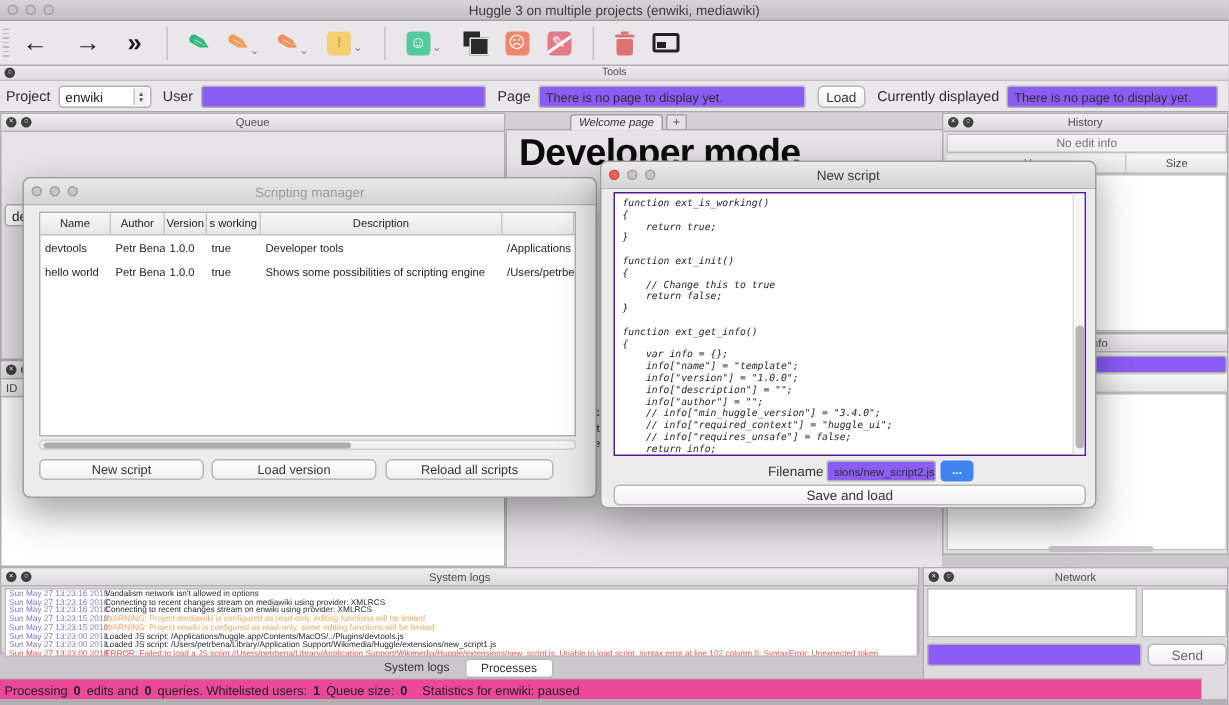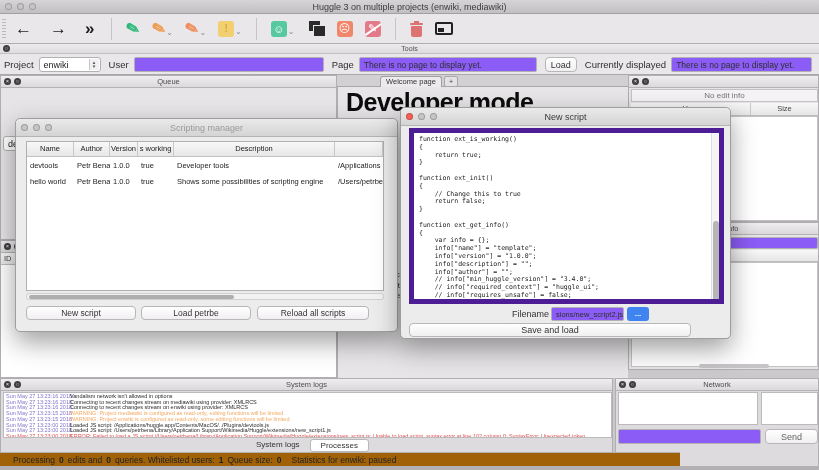--- a/index.html
+++ b/index.html
@@ -85,21 +85,21 @@
   
   .id-panel { left:0; top:240px; width:337px; height:138px; background:#fff; }
   .col-head { background:linear-gradient(#f7f7f7,#e6e6e6); border-bottom:1px solid #bcbcbc;
     font-size:7.5px; color:#444; display:flex; align-items:center; }
   .id-cell { width:26px; border-right:1px solid #c8c8c8; padding-left:3px; height:100%; display:flex; align-items:center; }
 
   
   .tabbar { left:337px; top:75px; width:291px; height:12px; background:#d2d0d2; border-bottom:1px solid #a8a6a8; }
   .tab { position:absolute; left:43px; top:1px; width:62px; height:11px; background:#eceaec;
     border:1px solid #a0a0a0; border-bottom:none; border-radius:3px 3px 0 0;
-    font-size:7.5px; color:#333; text-align:center; line-height:10px; }
+    font-size:7.5px; color:#333; text-align:center; line-height:10px;font-style:italic; }
   .tab-add { position:absolute; left:107px; top:1px; width:14px; height:11px; background:#e4e2e4;
     border:1px solid #a8a8a8; border-radius:2px; font-size:8px; color:#555; text-align:center; line-height:9px; }
   .welcome-content { left:337px; top:87px; width:291px; height:291px; background:#e7e5e7; border-left:1px solid #b0aeb0; }
   .dev-heading { position:absolute; left:8px; top:1px; font-size:25px; font-weight:800;
     color:#0c0c0c; letter-spacing:-.5px; white-space:nowrap; }
   .frag { position:absolute; font-size:7.5px; color:#222; z-index:2; }
   .fr0{left:392px;top:122px;} .fr1{left:393px;top:144px;} .fr2{left:393px;top:154px;}
   .fr3{left:393px;top:163px;} .fr4{left:395px;top:194px;} .fr5{left:396px;top:270px;}
   .fr6{left:396px;top:281px;} .fr7{left:396px;top:291px;}
 
@@ -142,54 +142,54 @@
   .sm-hscroll { position:absolute; left:10px; top:174px; width:358px; height:7px; background:#f2f2f2;
     border:1px solid #d0d0d0; border-radius:3px; }
   .sm-thumb { position:absolute; left:2px; top:1px; width:205px; height:4px; background:#aeaeae; border-radius:2px; }
   .sm-btnrow { position:absolute; left:0; top:187px; width:383px; }
   .sm-btn { position:absolute; height:14px; font-size:8.5px; }
   .sm-b1{left:10px;width:110px;} .sm-b2{left:125px;width:110px;} .sm-b3{left:241px;width:112px;}
 
   
   .ns-window { left:400px; top:107px; width:331px; height:232px; z-index:20; }
   .code-area { position:absolute; left:8px; top:20px; width:315px; height:176px; background:#fff;
-    border:5px solid #4c1d95; overflow:hidden; }
+    border:1px solid #4c1d95; overflow:hidden;font-style:italic; }
   .code { font-family:"DejaVu Sans Mono",monospace; font-size:6.5px; line-height:7.8px;
     color:#1e1e1e; white-space:pre; padding:3px 0 0 5px; }
   .vscroll { position:absolute; right:0; top:0; bottom:0; width:8px; background:#f5f5f5; border-left:1px solid #ddd; }
   .vthumb { position:absolute; left:1px; top:88px; width:6px; height:82px; background:#b6b6b6; border-radius:3px; }
   .fn-row { position:absolute; left:0; top:199px; width:331px; height:14px; font-size:9px; color:#333;text-decoration:underline; }
   .fn-label { position:absolute; right:183px; top:2px; }
   .fn-field { position:absolute; left:150px; top:0; width:73px; height:14px; font-size:7.5px; }
   .fn-browse { position:absolute; left:226px; top:0; width:22px; height:14px; border-radius:3px;
     color:#fff; font-size:8px; font-weight:bold; text-align:center; line-height:13px; }
-  .save-btn { position:absolute; left:8px; top:215px; width:282px; height:14px; font-size:9px;text-align:center; }
-
-  
-  .syslog-panel { left:0; top:378px; width:613px; height:93px; background:#dddbdd; border:1px solid #b0aeb0; }
+  .save-btn { position:absolute; left:8px; top:215px; width:315px; height:14px; font-size:9px;text-align:center; }
+
+  
+  .syslog-panel { left:0; top:378px; width:613px; height:58px; background:#dddbdd; border:1px solid #b0aeb0; }
   .log-box { position:absolute; left:2px; top:13px; width:609px; height:46px; background:#fff;
     border:1px solid #bcbabc; overflow:hidden; padding:1px 0 0 2px; }
   .log-line { font-size:5.5px; line-height:5.7px; white-space:nowrap; }
   .log-date { color:#8276cc; display:inline-block; width:64px; }
   .lv-info { color:#2a2a2a; } .lv-warning { color:#f2a962; } .lv-error { color:#e05252; }
   .row-error .log-date { color:#e05252; }
   .log-tabs { position:absolute; left:0; top:60px; width:613px; height:13px; display:flex; justify-content:center; }
   .ltab { height:13px; padding:0 10px; font-size:8px; color:#333; line-height:12px; }
   .ltab-sel { background:#fff; border:1px solid #b8b8b8; border-radius:3px; }
 
   
   .network-panel { left:615px; top:378px; width:204px; height:92px; background:#dddbdd; border:1px solid #b0aeb0; }
   .net-left { position:absolute; left:2px; top:13px; width:140px; height:33px; background:#fff; border:1px solid #bcbabc; }
   .net-right { position:absolute; left:145px; top:13px; width:57px; height:33px; background:#fff; border:1px solid #bcbabc; }
   .net-input { position:absolute; left:2px; top:50px; width:143px; height:15px; }
   .net-send { position:absolute; left:149px; top:50px; width:53px; height:15px; font-size:9px; color:#666; }
 
   
-  .statusbar { left:0; top:452px; width:680px; height:14px; background:#a16207; border-top:1px solid #b4b2b4;
-    display:flex; align-items:center; font-size:8.5px; color:#222; padding-left:13px; }
+  .statusbar { left:0; top:452px; width:801px; height:14px; background:#ec4899; border-top:1px solid #b4b2b4;
+    display:flex; align-items:center; font-size:8.5px; color:#222; padding-left:3px; }
   .statusbar span { margin-right:3px; white-space:nowrap; }
   .statusbar .b { font-weight:bold; margin:0 4px 0 1px; }
   .bottomstrip { left:0; top:466px; width:819px; height:4px; background:#b2b0b2; }
 </style>
 </head>
 <body>
 
 <div class="abs titlebar">
   <span class="tl tl-gray"></span>
   <span class="tl tl-gray"></span>
@@ -306,20 +306,21 @@
 <span class="frag fr3">e</span>
 <span class="frag fr4">r</span>
 <span class="frag fr5">c</span>
 <span class="frag fr6">it</span>
 <span class="frag fr7">e</span>
 
 <div class="abs panel history-panel">
   <div class="panel-header">
     <span class="ph-btn">×</span>
     <span class="ph-btn">○</span>
+    <span class="ph-title">History</span>
   </div>
   <div class="no-edit">No edit info</div>
   <div class="hist-cols col-head">
     <span class="hc-user">User</span>
     <span class="hc-size">Size</span>
   </div>
   <div class="hist-body"></div>
 </div>
 
 <div class="abs panel userinfo-panel">
@@ -367,21 +368,21 @@
       <div class="w-work">true</div>
       <div class="w-desc">Shows some possibilities of scripting engine</div>
       <div class="w-path">/Users/petrbe</div>
     </div>
   </div>
   <div class="sm-hscroll">
       <span class="sm-thumb"></span>
     </div>
   <div class="sm-btnrow">
     <div class="mac-btn sm-btn sm-b1">New script</div>
-    <div class="mac-btn sm-btn sm-b2">Load petrbe</div>
+    <div class="mac-btn sm-btn sm-b2">Load version</div>
     <div class="mac-btn sm-btn sm-b3">Reload all scripts</div>
   </div>
 </div>
 
 <div class="mac-window ns-window">
   <div class="mac-titlebar">
     <span class="tl tl-red"></span>
     <span class="tl tl-gray"></span>
     <span class="tl tl-gray"></span>
     <span class="mac-title t-active">New script</span>

